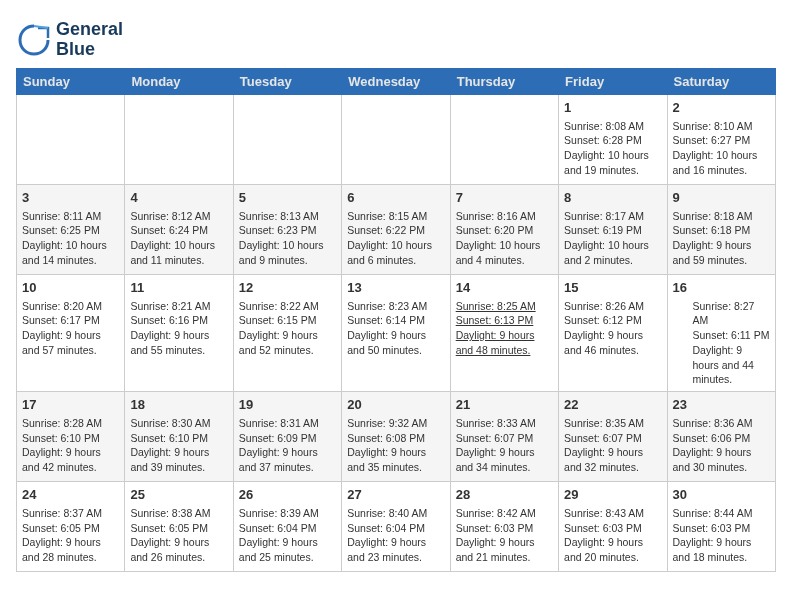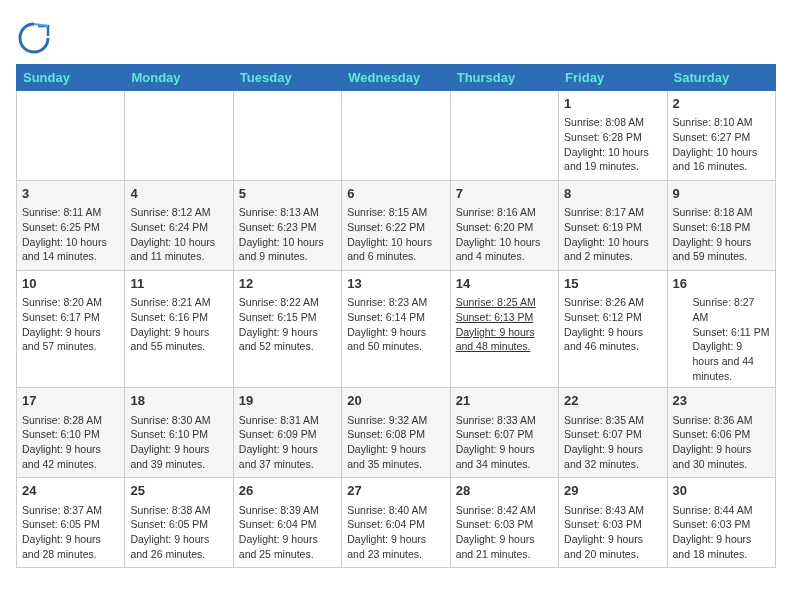--- a/index.html
+++ b/index.html
@@ -45,21 +45,21 @@
       font-size: 16px;
       color: #444;
     }
     table {
       width: 100%;
       border-collapse: collapse;
       font-size: 11px;
     }
     thead tr th {
       background-color: #2c6db5;
-      color: #5eead4;
+      color: #e5e5e5;
       padding: 5px 6px;
       text-align: left;
       font-size: 13px;
       font-weight: bold;
       border: 1px solid #2c6db5;
     }
     tbody tr td {
       border: 1px solid #ccc;
       vertical-align: top;
       padding: 4px 5px;
@@ -90,20 +90,24 @@
 <body>
 
 <div class="header-section">
   <div class="logo">
     <svg class="logo-icon" viewBox="0 0 36 36" xmlns="http://www.w3.org/2000/svg">
       <rect width="36" height="36" fill="white"></rect>
       <path d="M18 4 C10 4 4 10 4 18 C4 26 10 32 18 32 C26 32 32 26 32 18" fill="none" stroke="#2c6db5" stroke-width="3"></path>
       <path d="M22 6 L32 6 L32 16" fill="none" stroke="#2c6db5" stroke-width="2.5"></path>
       <path d="M18 4 L32 6" fill="none" stroke="#4fa0e0" stroke-width="2"></path>
     </svg>
+    <div class="logo-text">
+      <span>General</span>
+      <span>Blue</span>
+    </div>
   </div>
 </div>
 
 <table>
   <thead>
     <tr id="header-row">
     <th>Sunday</th>
         <th>Monday</th>
         <th>Tuesday</th>
         <th>Wednesday</th>

